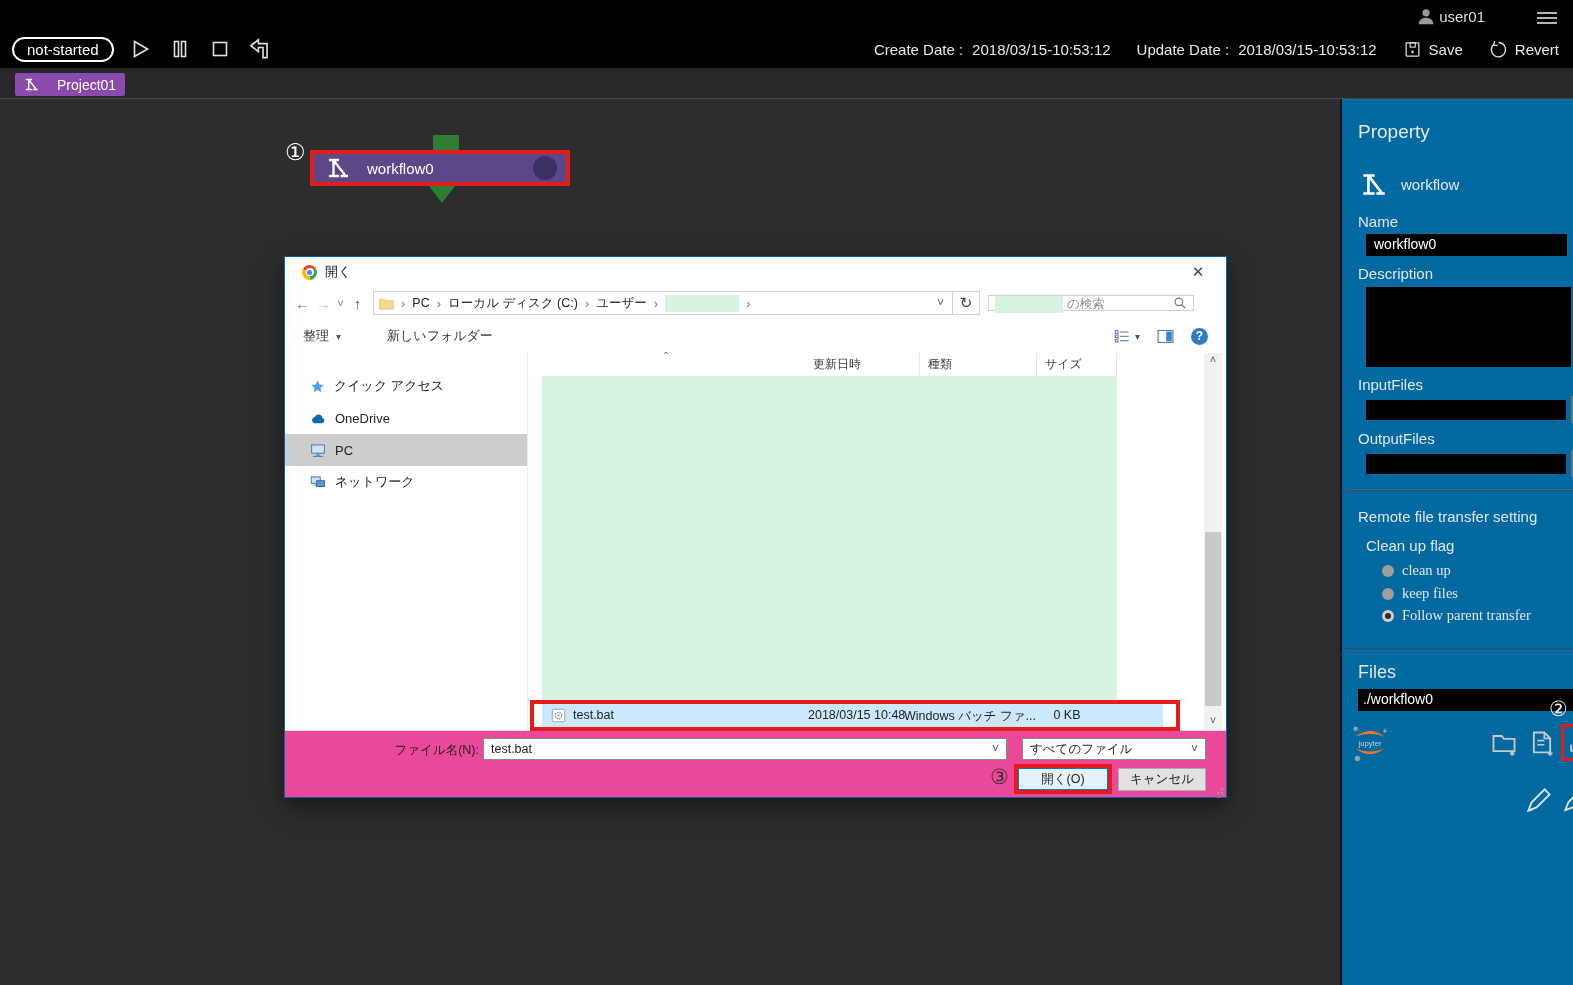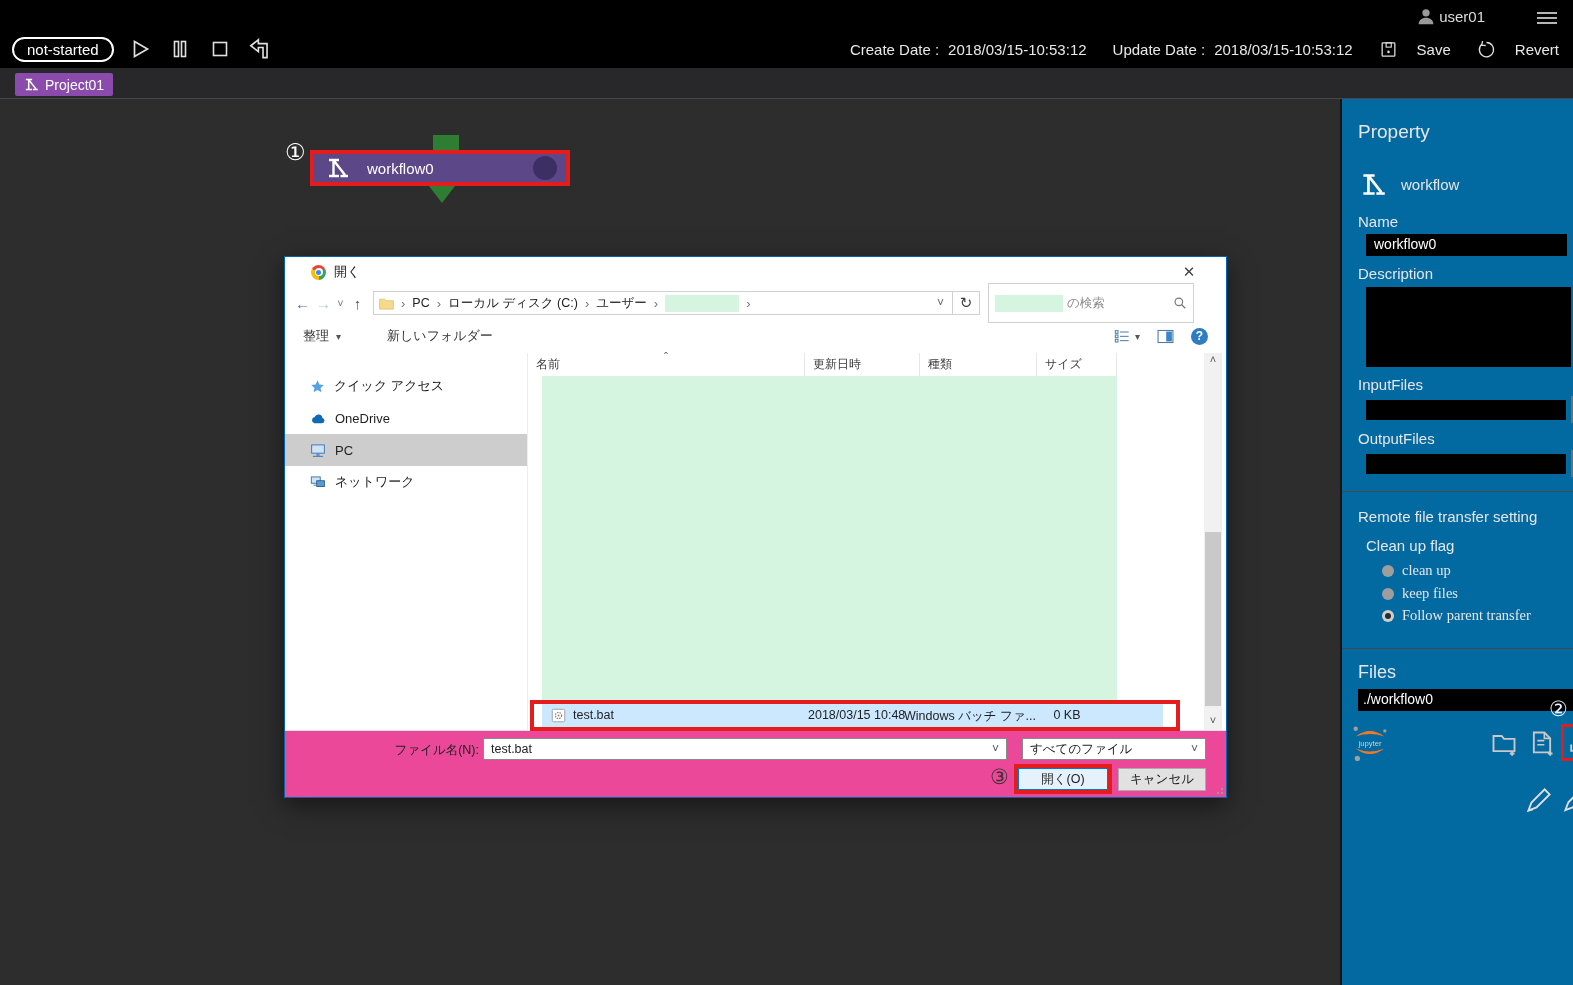--- a/index.html
+++ b/index.html
@@ -9,54 +9,54 @@
   
   .topbar { position:absolute; top:0; left:0; width:1573px; height:68px; background:#000; color:#e8e8e8; z-index:20; }
   .user-chip { position:absolute; right:88px; top:5px; display:flex; align-items:center; gap:2px; font-size:15px; color:#dcdcdc; }
   .hamburger { position:absolute; right:16px; top:9px; width:20px; height:16px; cursor:pointer; }
   .hamburger i { display:block; height:2px; background:#b5b5b5; margin:3px 0; }
   .topbar-lower { position:absolute; top:30px; left:0; right:0; height:38px; display:flex; align-items:center; }
   .status-pill { margin-left:12px; border:2px solid #fff; border-radius:14px; padding:2px 13px; font-size:15px; color:#fff; white-space:nowrap; }
   .tb-ic { width:27px; height:27px; margin-left:13px; display:flex; align-items:center; justify-content:center; cursor:pointer; }
   .tb-right { margin-left:auto; display:flex; align-items:center; margin-right:14px; font-size:15px; gap:26px; }
   .date-group { display:flex; gap:9px; white-space:nowrap; }
-  .tb-btn { display:flex; align-items:center; gap:19px; cursor:pointer; white-space:nowrap; }
+  .tb-btn { display:flex; align-items:center; gap:7px; cursor:pointer; white-space:nowrap; }
 
   
   .tabbar { position:absolute; top:68px; left:0; width:1573px; height:31px; background:#28282a; border-bottom:1px solid #47474a; z-index:15; }
-  .project-tab { position:absolute; left:15px; top:5px; height:23px; background:#8a4bad; color:#fff; display:flex; align-items:center; gap:6px; padding:0 9px; border-radius:2px; font-size:14px; cursor:pointer; }
+  .project-tab { position:absolute; left:15px; top:5px; height:23px; background:#8a4bad; color:#fff; display:flex; align-items:center; gap:18px; padding:0 9px; border-radius:2px; font-size:14px; cursor:pointer; }
 
   
   .canvas { position:absolute; top:99px; left:0; width:1293px; bottom:0; }
   .node-shaft { position:absolute; left:433px; top:36px; width:26px; height:16px; background:#2e7d32; }
   .node-box { position:absolute; left:310px; top:51px; width:260px; height:36px; border:4px solid #e51c1c; background:#5c4788; display:flex; align-items:center; cursor:pointer; }
   .node-label { color:#fff; font-size:15px; margin-left:17px; }
   .node-port { position:absolute; right:9px; top:50%; transform:translateY(-50%); width:24px; height:24px; border-radius:50%; background:#3b2f63; }
   .node-tri { position:absolute; left:429px; top:87px; width:0; height:0; border-left:13px solid transparent; border-right:13px solid transparent; border-top:17px solid #2e7d32; }
   .ann { font-size:23px; line-height:1; }
   .ann-1 { position:absolute; left:285px; top:42px; color:#fff; }
 
   
   .dialog { position:absolute; left:284px; top:256px; width:943px; height:542px; background:#fff; border:1px solid #0064b1; box-shadow:0 8px 24px rgba(0,0,0,.5); font-size:13px; color:#222; z-index:10; }
-  .dlg-title { position:absolute; top:0; left:0; right:0; height:30px; display:flex; align-items:center; padding:0 26px; }
+  .dlg-title { position:absolute; top:0; left:0; right:0; height:30px; display:flex; align-items:center; padding:0 17px; }
   .chrome { width:15px; height:15px; border-radius:50%; background:conic-gradient(from -60deg,#ea4335 0 120deg,#34a853 120deg 240deg,#fbbc05 240deg 360deg); position:relative; }
   .chrome::before { content:""; position:absolute; left:3.5px; top:3.5px; width:8px; height:8px; border-radius:50%; background:#fff; }
   .chrome::after { content:""; position:absolute; left:5px; top:5px; width:5px; height:5px; border-radius:50%; background:#4285f4; }
   .dlg-title-text { margin-left:8px; }
   .dlg-close { margin-left:auto; width:22px; text-align:center; color:#444; font-size:15px; cursor:pointer; }
 
   .dlg-address { position:absolute; top:30px; left:0; right:0; height:32px; display:flex; align-items:center; padding:0 7px; }
   .nav-ar { width:21px; text-align:center; font-size:15px; cursor:pointer; }
   .nav-back { color:#4d6f96; } .nav-fwd { color:#b9c3cc; } .nav-chev { color:#777; font-size:11px; width:13px; } .nav-up { color:#555; }
   .addr-box { margin-left:5px; width:580px; height:24px; border:1px solid #d0d0d0; display:flex; align-items:center; padding:0 5px; gap:4px; font-size:12.5px; }
   .crumb-sep { color:#777; font-size:13px; padding:0 3px; }
   .crumb { cursor:pointer; white-space:nowrap; }
   .addr-dd { margin-left:auto; color:#666; font-size:12px; cursor:pointer; padding:0 3px; }
   .refresh-box { width:27px; height:24px; border:1px solid #d0d0d0; border-left:none; display:flex; align-items:center; justify-content:center; color:#444; font-size:15px; cursor:pointer; }
-  .search-box { margin-left:8px; width:206px; height:40px; border:1px solid #d0d0d0; display:flex; align-items:center; padding:0 6px; gap:4px; color:#8a8a8a; font-size:12.5px; }
+  .search-box { margin-left:8px; width:206px; height:16px; border:1px solid #d0d0d0; display:flex; padding:0 6px; gap:4px; color:#8a8a8a; font-size:12.5px; }
   .redact { background:#d6f5e0; }
   .redact.crumb-r { width:74px; height:17px; }
   .redact.search-r { width:68px; height:17px; }
   .mag { margin-left:auto; }
 
   .dlg-toolbar { position:absolute; top:62px; left:0; right:0; height:34px; display:flex; align-items:center; padding:0 18px; color:#333; }
   .organize { display:flex; align-items:center; gap:7px; cursor:pointer; }
   .organize .dd { font-size:10px; color:#555; }
   .newfolder { margin-left:46px; cursor:pointer; }
   .dtb-right { margin-left:auto; display:flex; align-items:center; gap:17px; }
@@ -296,23 +296,20 @@
       <div class="nav-item">
         <svg width="16" height="14" viewBox="0 0 24 22">
             <rect x="1.5" y="3" width="14" height="10" fill="#cfe3f5" stroke="#3c78b4" stroke-width="1.5"></rect>
             <rect x="10" y="9" width="12" height="9" fill="#5a9bd4" stroke="#2f5f90" stroke-width="1.5"></rect>
             <path d="M5 16 h5" stroke="#3c78b4" stroke-width="1.5"></path>
           </svg>
         <span>ネットワーク</span>
       </div>
     </div>
 
-    <div class="col-head" style="left:243px;width:277px;">
-        <span>名前</span>
-      </div>
     <span class="sort-caret">ˆ</span>
     <div class="col-head" style="left:520px;width:115px;">
         <span>更新日時</span>
       </div>
     <div class="col-head" style="left:635px;width:117px;">
         <span>種類</span>
       </div>
     <div class="col-head" style="left:752px;width:80px;">
         <span>サイズ</span>
       </div>

